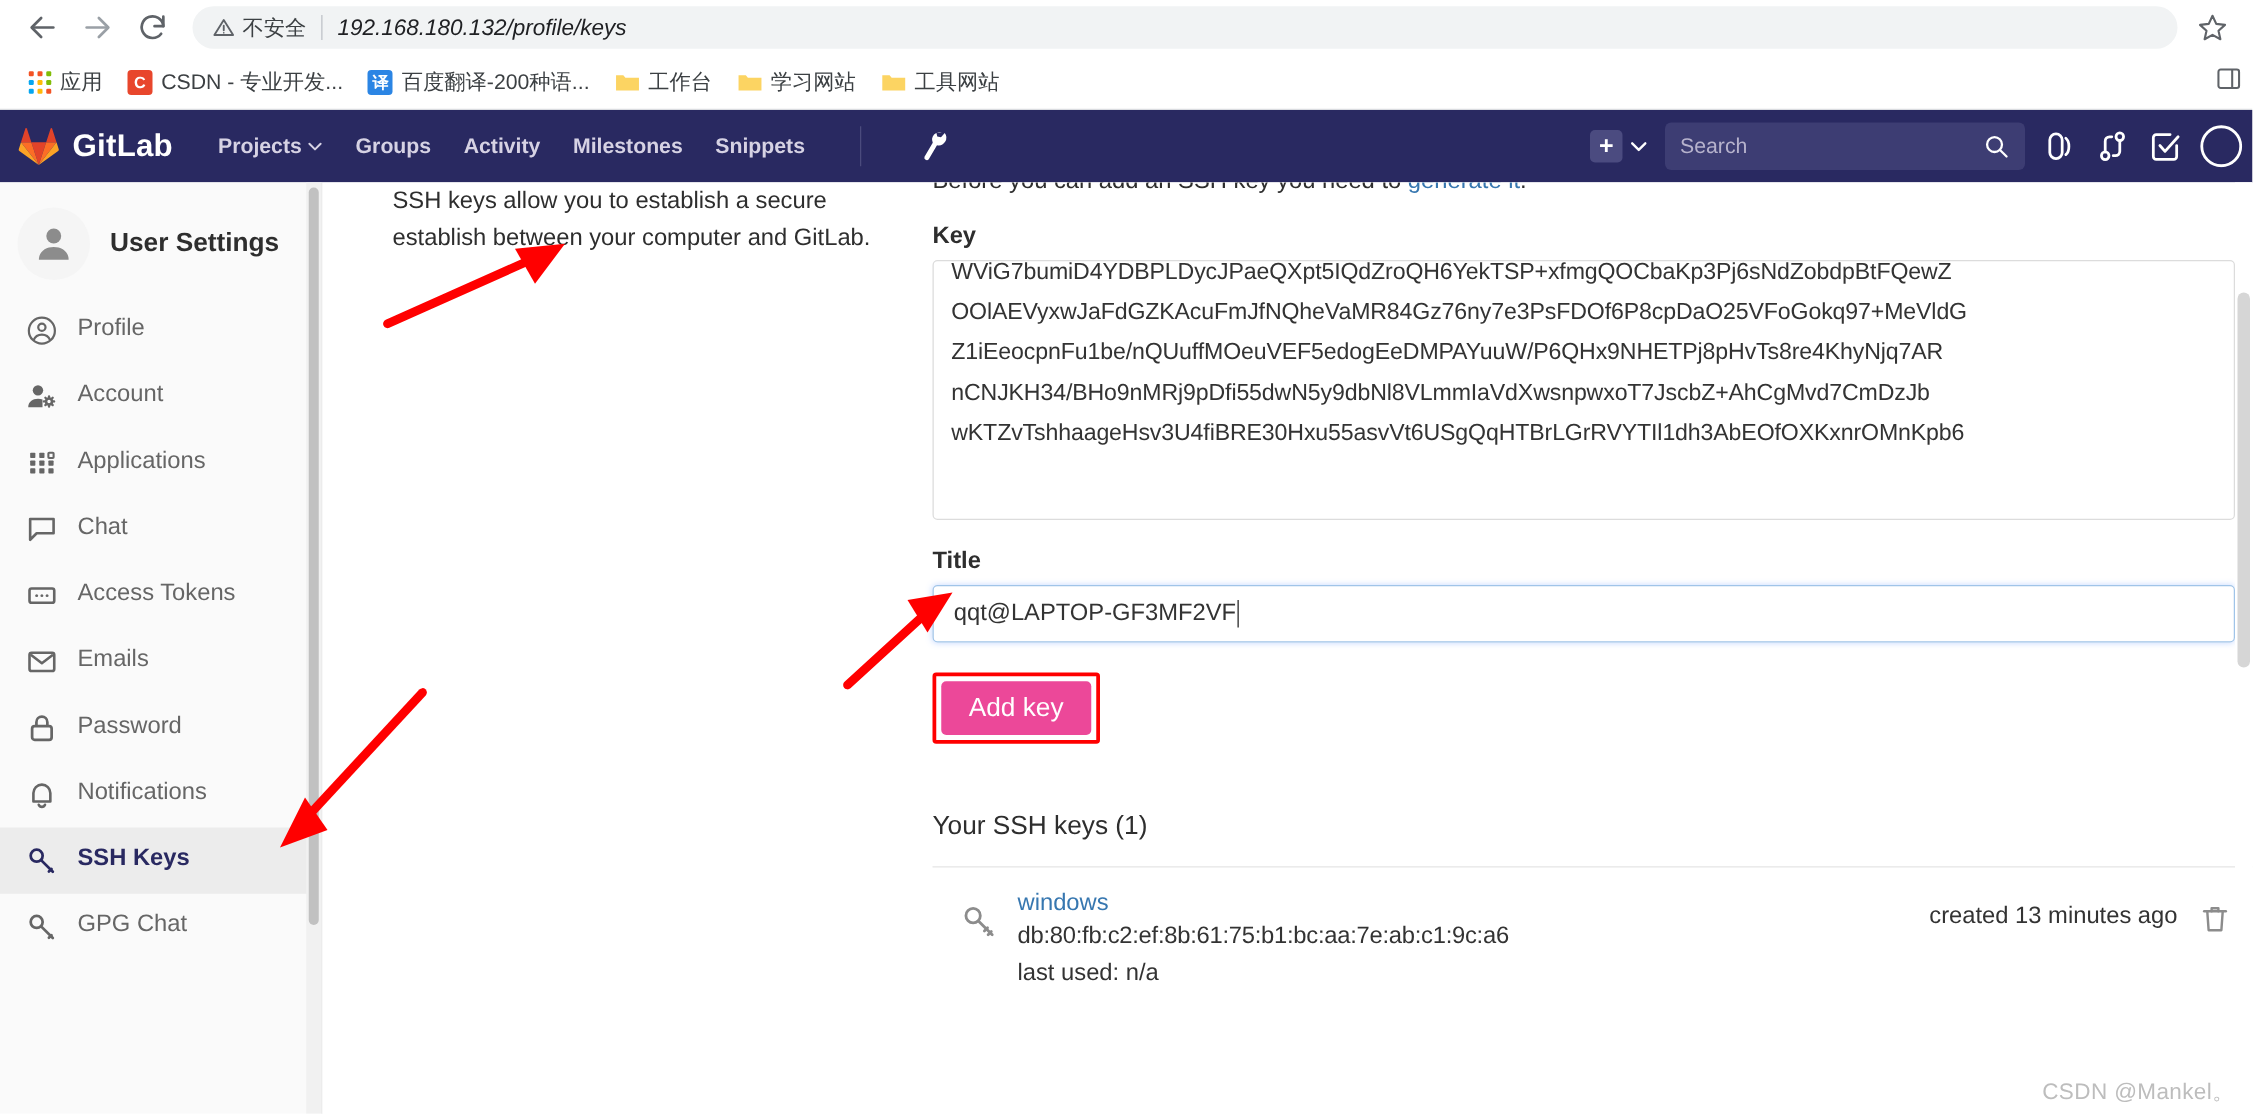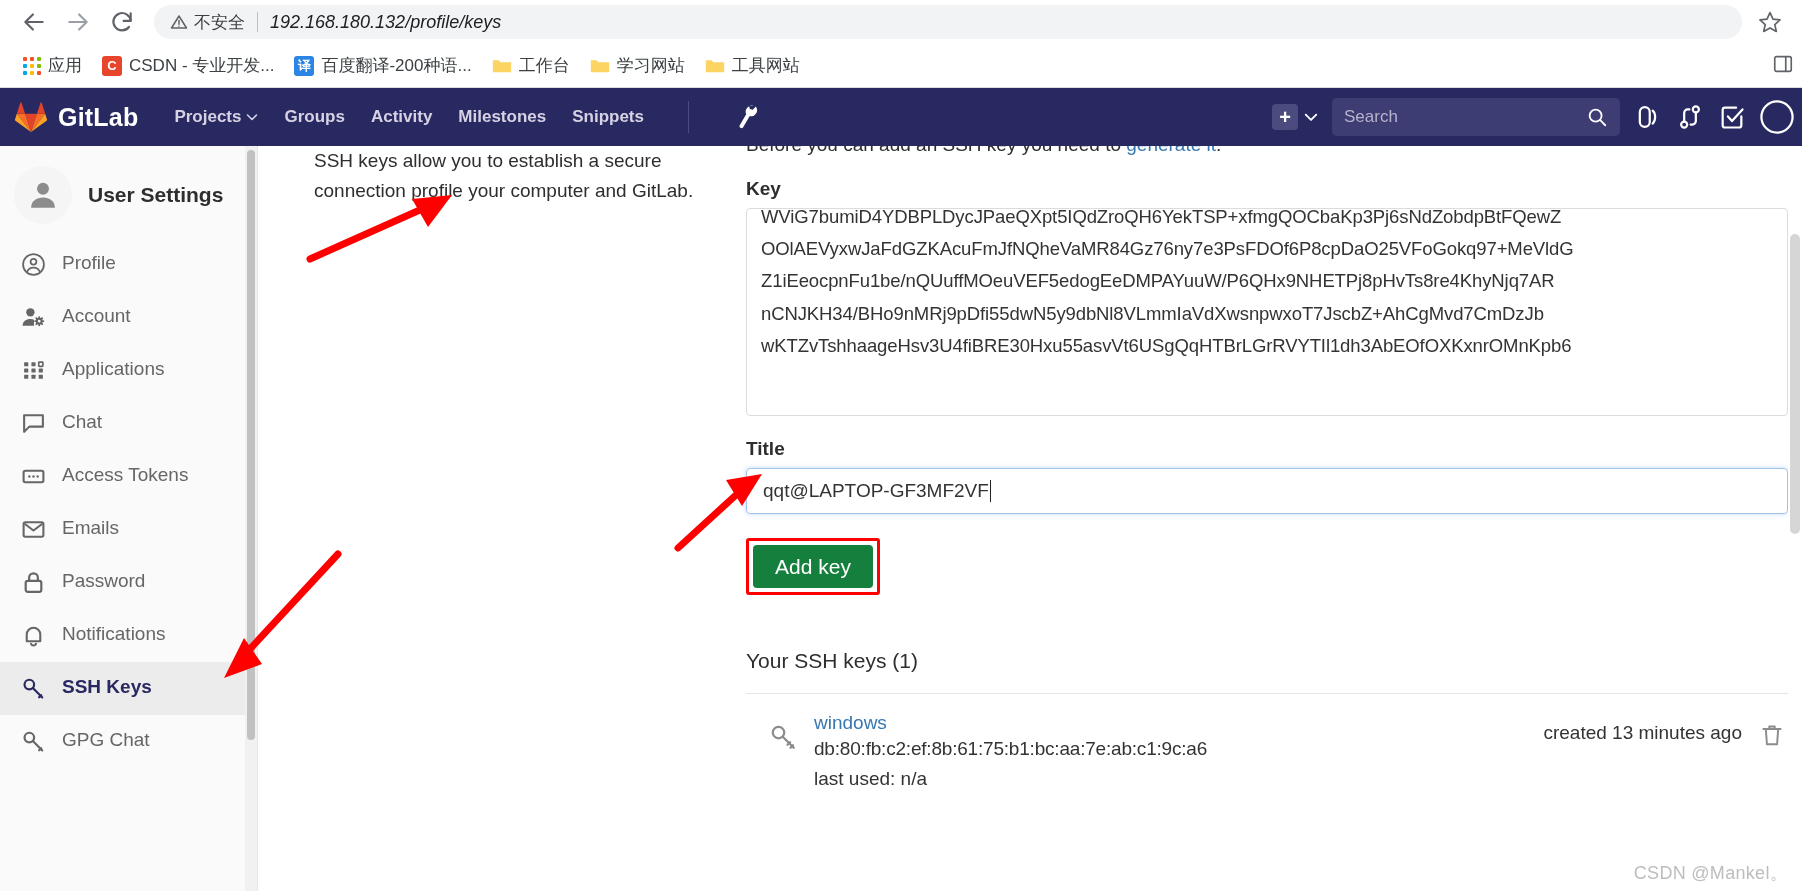--- a/index.html
+++ b/index.html
@@ -335,21 +335,21 @@
     margin-left: 1px;
   }
   #addkey-wrap {
     margin-top: 24px;
     display: inline-block;
     border: 3px solid #ff0000;
     border-radius: 3px;
     padding: 4px;
   }
   #addkey-btn {
-    background: #15803d;
+    background: #ec4899;
     color: #fff;
     border: none;
     border-radius: 4px;
     font-size: 21px;
     padding: 11px 22px;
     font-family: "Liberation Sans", sans-serif;
     line-height: 1;
   }
   #keys-title {
     font-size: 21px;
@@ -716,21 +716,21 @@
       <span>GPG Chat</span>
     </div>
 
     <div id="sidebar-scrollbar-track">
       <div id="sidebar-scrollbar-thumb"></div>
     </div>
   </div>
 
   <div id="main">
 
-    <div id="intro-col">SSH keys allow you to establish a secure connection profile your computer and GitLab.</div>
+    <div id="intro-col">SSH keys allow you to establish a secure establish between your computer and GitLab.</div>
 
     <div id="form-col">
 
       <div id="before-line">
         <span>Before you can add an SSH key you need to </span><a href="#">generate it</a><span>.</span>
       </div>
 
       <div class="field-label">Key</div>
       <div id="key-textarea">
         <div class="keyline">WViG7bumiD4YDBPLDycJPaeQXpt5IQdZroQH6YekTSP+xfmgQOCbaKp3Pj6sNdZobdpBtFQewZ</div>

